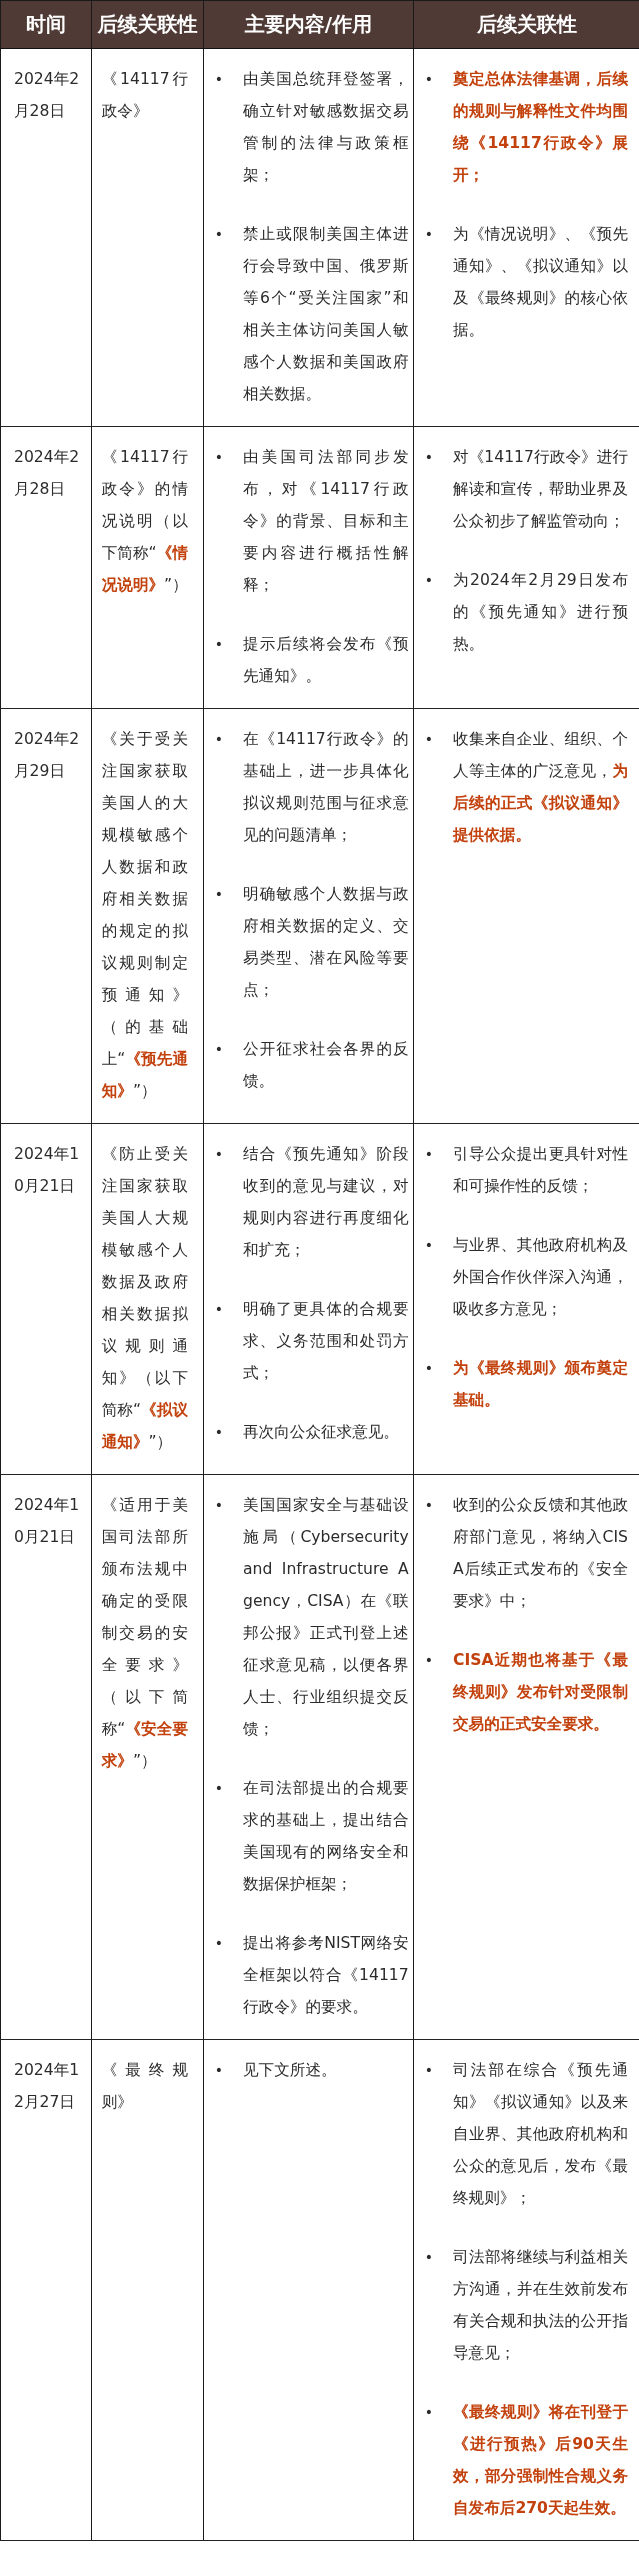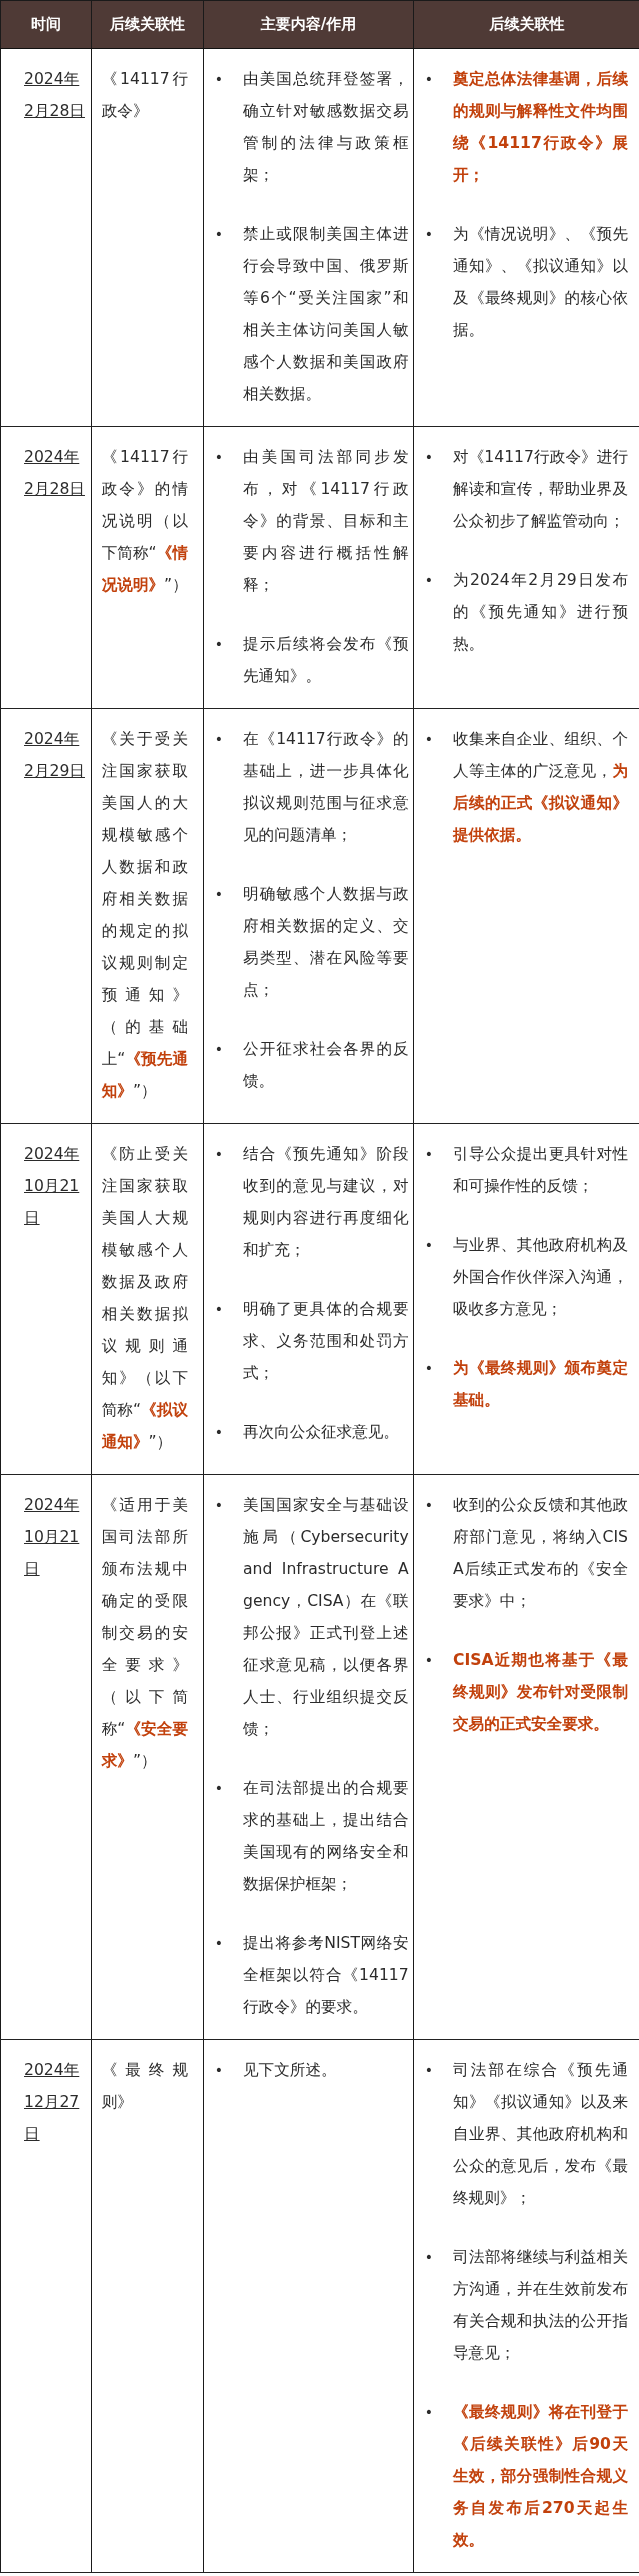--- a/index.html
+++ b/index.html
@@ -3,31 +3,31 @@
 <meta charset="utf-8">
 <style>
   html, body { margin: 0; padding: 0; background: #ffffff; }
   body { width: 639px; font-family: "DejaVu Sans", "Liberation Sans", sans-serif; color: #2b2b2b; }
   table.reg { width: 639px; border-collapse: collapse; table-layout: fixed; border: 1.1px solid #1a1a1a; }
   table.reg col.c1 { width: 91px; }
   table.reg col.c2 { width: 112px; }
   table.reg col.c3 { width: 210px; }
   table.reg col.c4 { width: 227px; }
   thead th {
-    background: #4f3a36; color: #ffffff; font-weight: bold; font-size: 15px;
+    background: #4f3a36; color: #ffffff; font-weight: bold; font-size: 20px;
     height: 47px; text-align: center; vertical-align: middle;
     border-left: 1.1px solid #1a1a1a; border-right: 1.1px solid #1a1a1a; border-bottom: 1.6px solid #111;
     padding: 0;
   }
   tbody td {
     vertical-align: top; border-left: 1.1px solid #1a1a1a; border-right: 1.1px solid #1a1a1a;
     border-bottom: 1.6px solid #222; font-size: 15.6px; line-height: 32px; padding: 14px 0 16px 0;
     word-break: break-all;
   }
-  td.date { padding-left: 23px; padding-right: 4.3px; text-decoration: underline; }
+  td.date { padding-left: 13px; padding-right: 4.3px; }
   td.name { padding-left: 9.7px; padding-right: 15px; text-align: justify; }
   td.list { padding-left: 0; padding-right: 4.3px; }
   ul.bl { list-style: none; margin: 0; padding: 0; }
   ul.bl li { position: relative; padding-left: 39px; margin-bottom: 27px; text-align: justify; }
   ul.bl li:last-child { margin-bottom: 0; }
   ul.bl li .dot { position: absolute; left: 10.8px; top: 0; font-size: 14px; }
   .b { font-weight: bold; color: #c2410c; }
   td.list.rel { padding-right: 12px; }
 </style>
 </head>
@@ -142,19 +142,19 @@
     <td class="name"><span>《最终规则》</span></td>
     <td class="list">
           <ul class="bl">
             <li><span class="dot">•</span><span>见下文所述。</span></li>
           </ul>
         </td>
     <td class="list rel">
           <ul class="bl">
             <li><span class="dot">•</span><span>司法部在综合《预先通知》《拟议通知》以及来自业界、其他政府机构和公众的意见后，发布《最终规则》；</span></li>
             <li><span class="dot">•</span><span>司法部将继续与利益相关方沟通，并在生效前发布有关合规和执法的公开指导意见；</span></li>
-            <li><span class="dot">•</span><span class="b">《最终规则》将在刊登于《后续关联性》后90天生效，部分强制性合规义务自发布后270天起生效。</span></li>
+            <li><span class="dot">•</span><span class="b">《最终规则》将在刊登于《进行预热》后90天生效，部分强制性合规义务自发布后270天起生效。</span></li>
           </ul>
         </td>
   </tr>
 </tbody>
 </table>
 
 
 </body></html>

